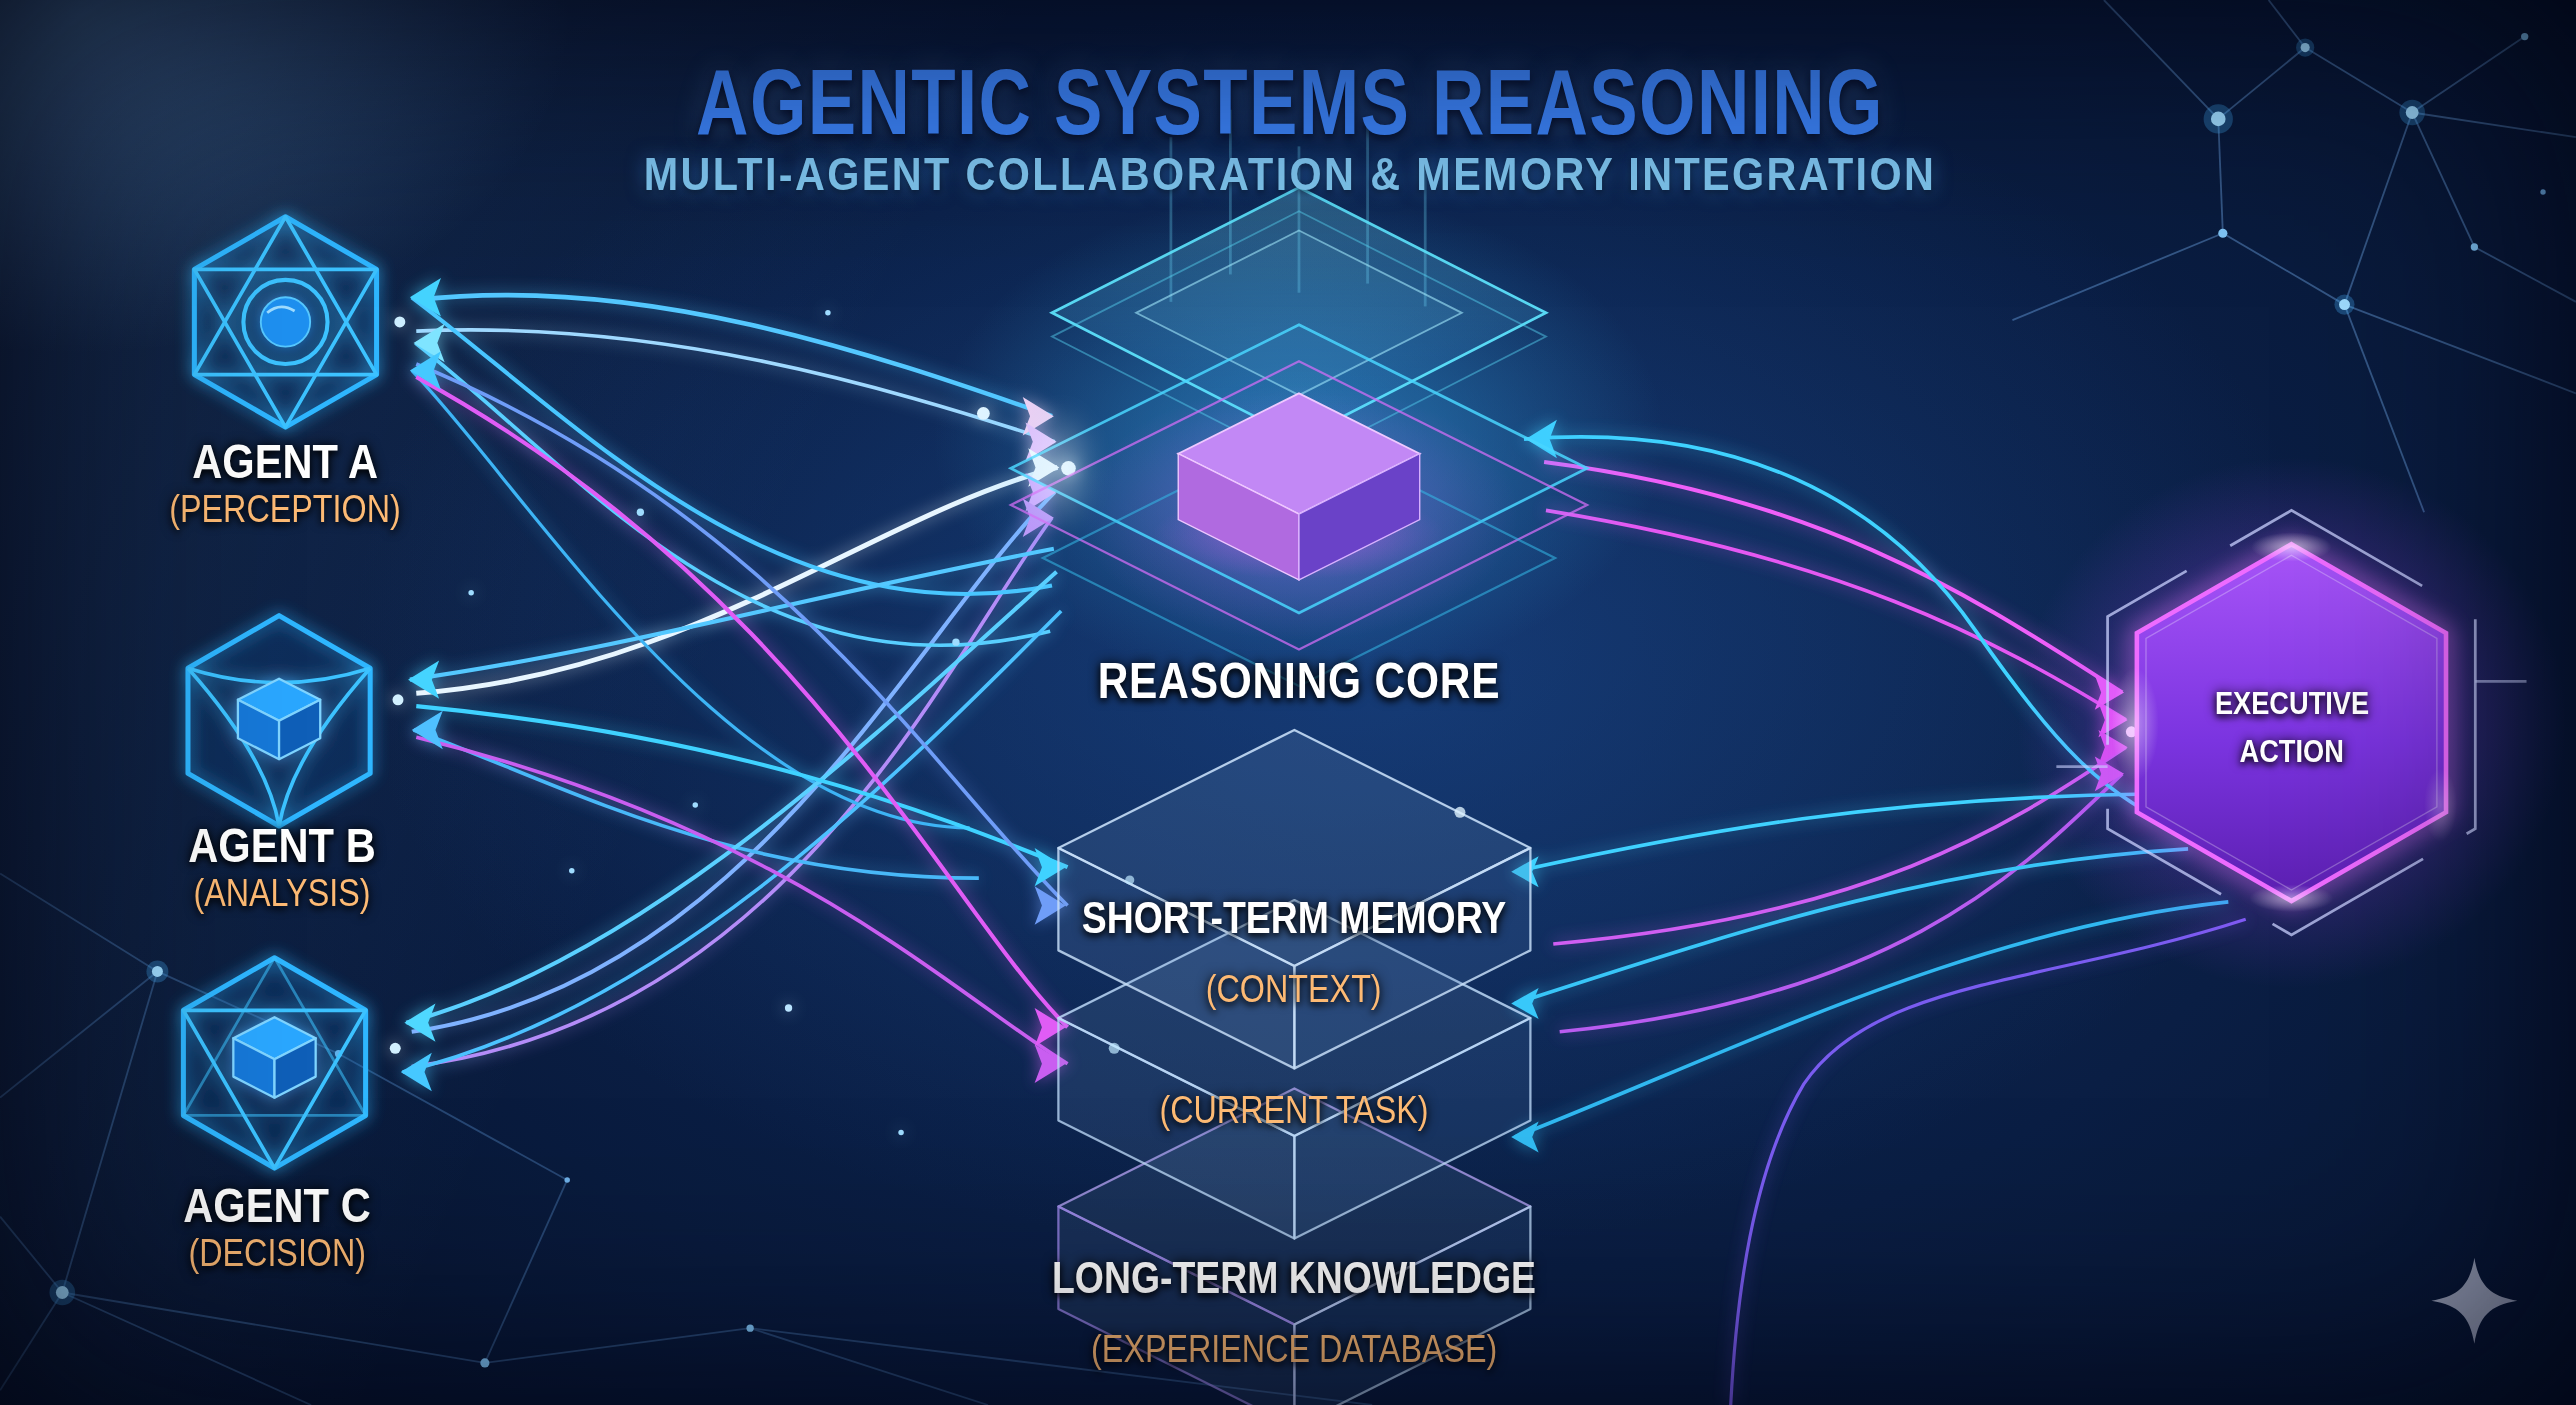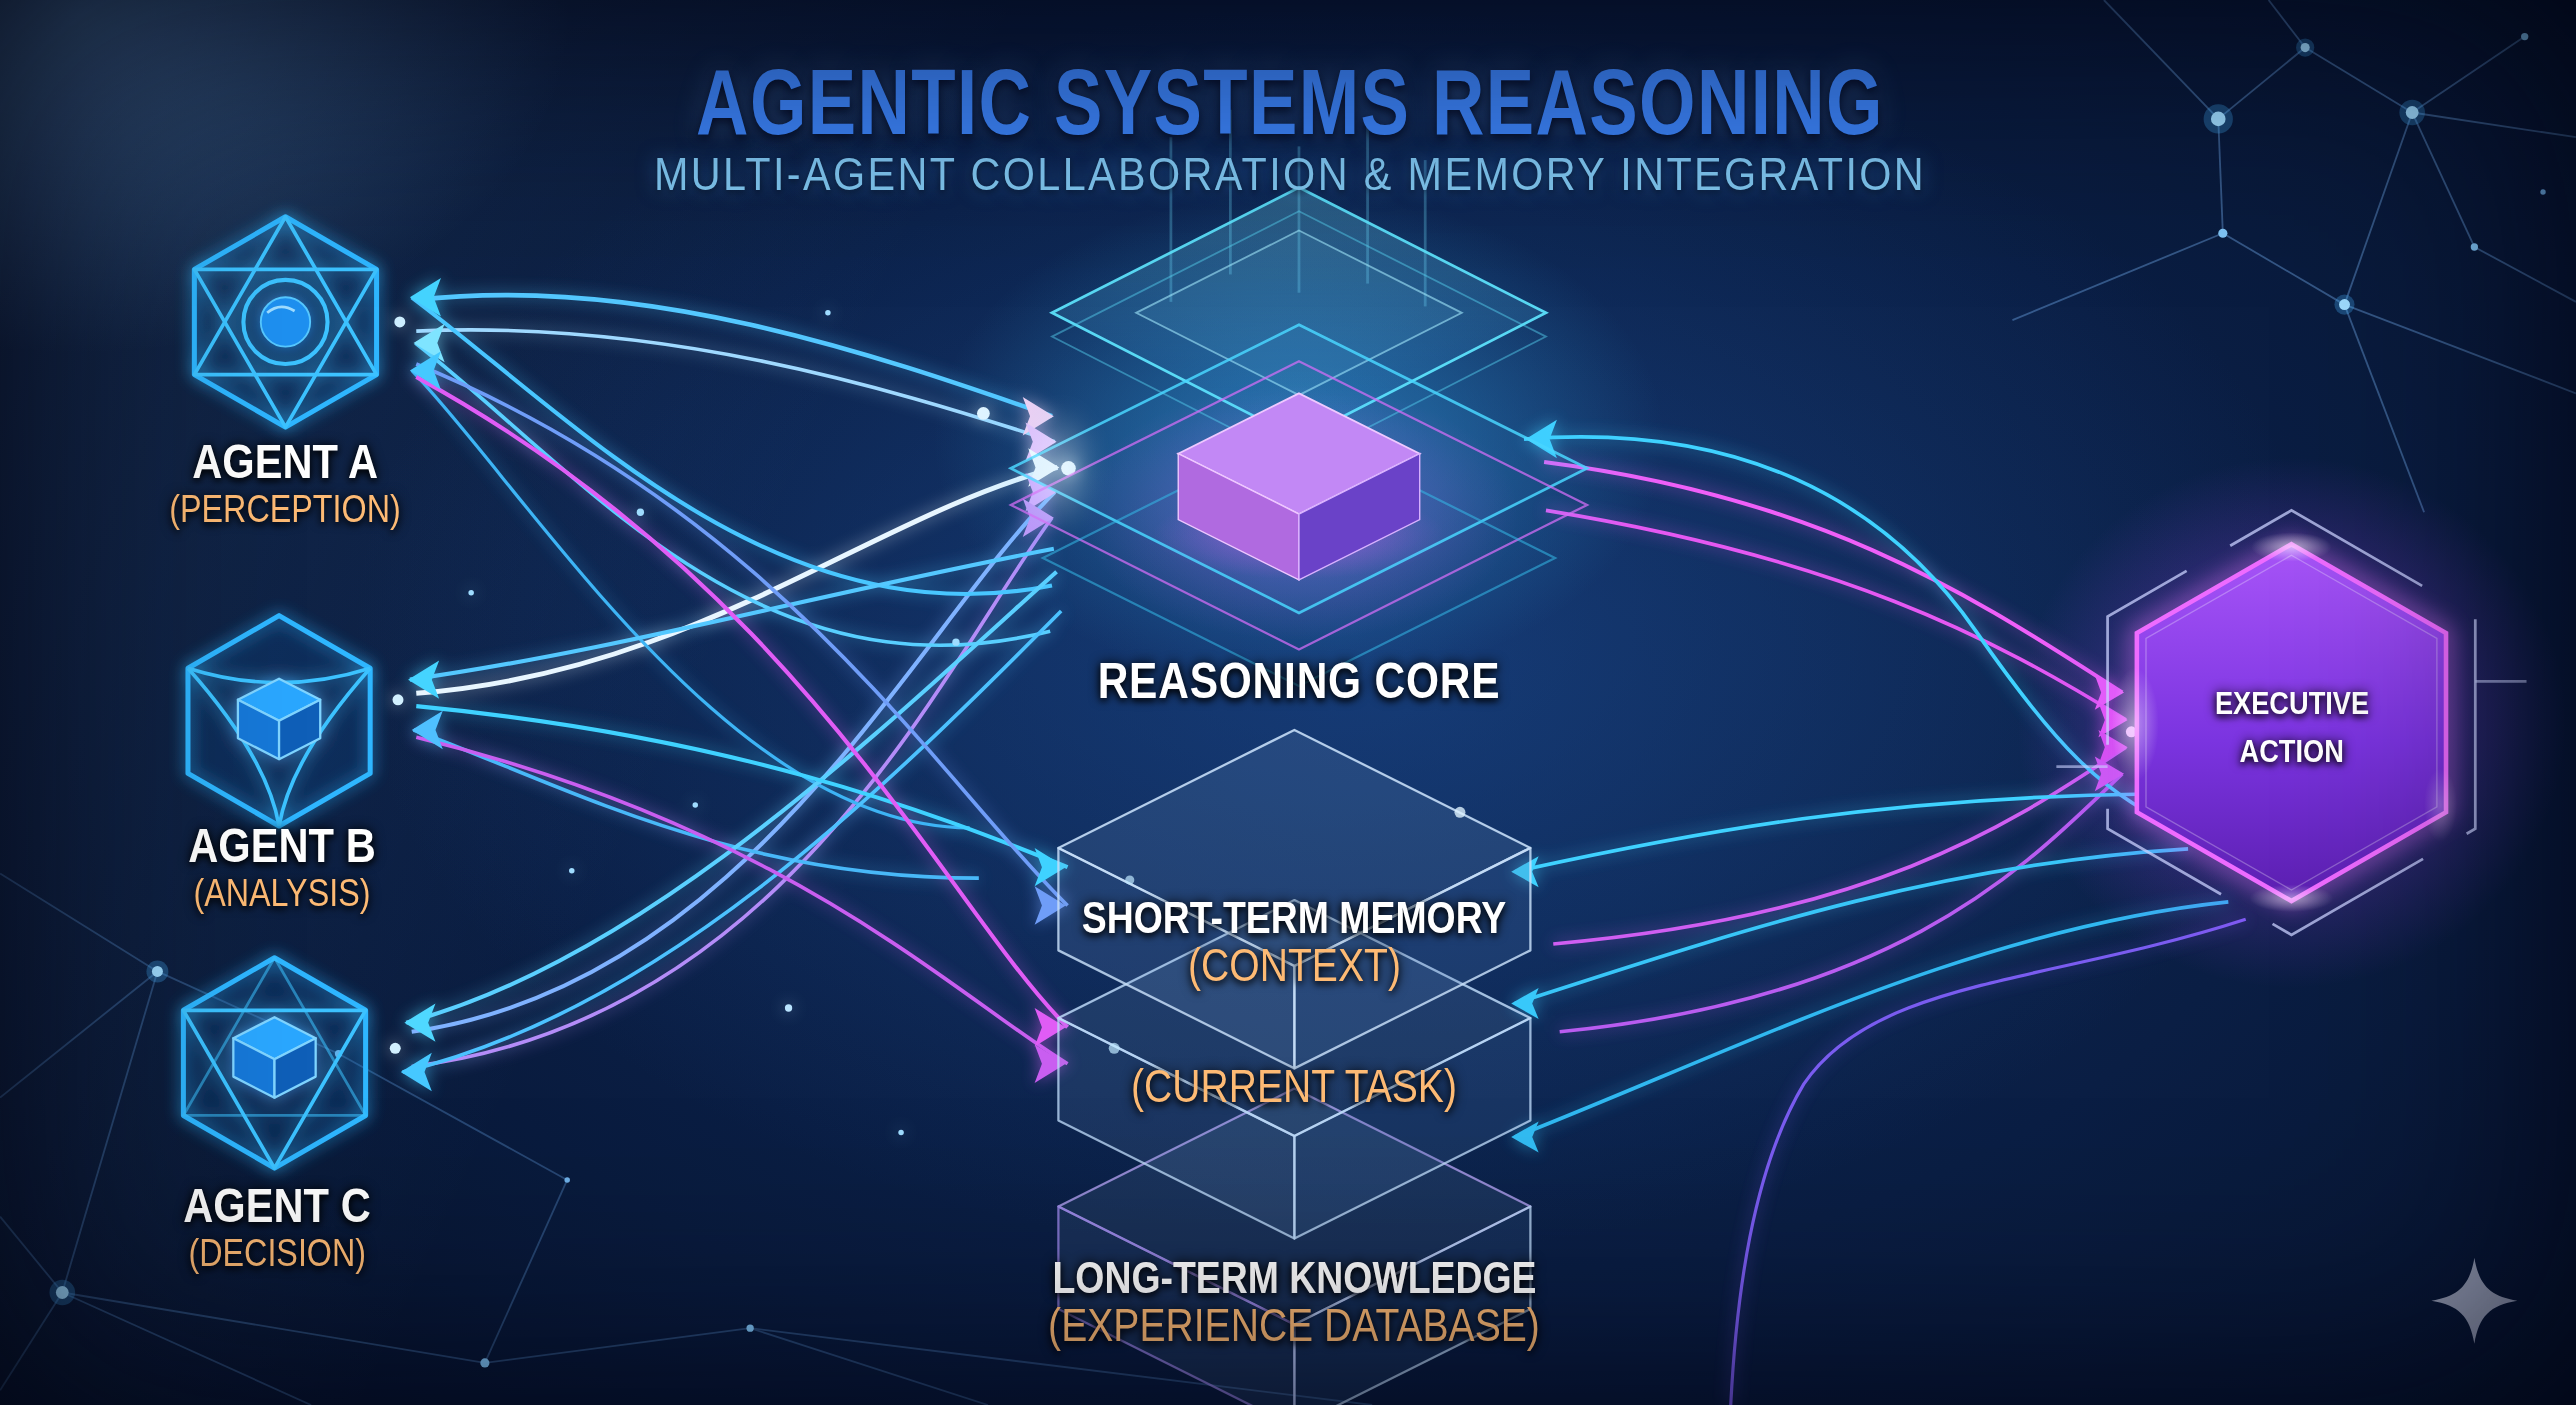--- a/index.html
+++ b/index.html
@@ -15,29 +15,29 @@
   }
   .stage{position:absolute;inset:0;}
   .stage::after{content:"";position:absolute;inset:0;pointer-events:none;
     box-shadow:inset 0 0 293px rgba(0,2,14,.85);}
   svg.layer{position:absolute;left:0;top:0;width:2576px;height:1405px;}
   .lbl{position:absolute;transform:translateX(-50%);text-align:center;white-space:nowrap;}
   .cnd{display:inline-block;transform:scaleX(.85);transform-origin:center;white-space:nowrap;}
   .title{left:1290px;top:49px;font-size:93px;font-weight:bold;color:#3b82f6;
     text-shadow:0 3.7px 11px rgba(2,8,30,.85), 0 0 31px rgba(130,185,255,.28);}
   .title .cnd{transform:scaleX(.78);letter-spacing:1.8px;}
-  .subtitle{left:1290px;top:146px;font-size:47px;font-weight:400;color:#7fc6f0;
+  .subtitle{left:1290px;top:146px;font-size:47px;font-weight:700;color:#7fc6f0;
     text-shadow:0 0 20px rgba(70,160,255,.5), 0 1.8px 7.3px rgba(0,0,0,.65);}
   .subtitle .cnd{transform:scaleX(.88);letter-spacing:2.7px;}
   .name{font-size:49px;font-weight:bold;line-height:49px;color:#ffffff;
     text-shadow:0 0 12.8px rgba(0,0,0,.95),0 2.7px 7.3px rgba(0,0,0,.8);}
   .role{font-size:38px;font-weight:400;line-height:46px;color:#fdba74;
     text-shadow:0 0 12.8px rgba(0,0,0,.95),0 2.7px 7.3px rgba(0,0,0,.8);}
   .mem .name{font-size:44px;}
-  .mem .role{font-size:46px;}
+  .mem .role{font-size:38px;margin-top:24px;}
   .core-lbl .name{font-size:50px;letter-spacing:0.9px;}
   .exec .name{font-size:32px;line-height:48px;}
 </style>
 </head>
 <body>
 
 <div class="stage">
 
 <svg class="layer" viewBox="0 0 2816 1536">
   <defs>

